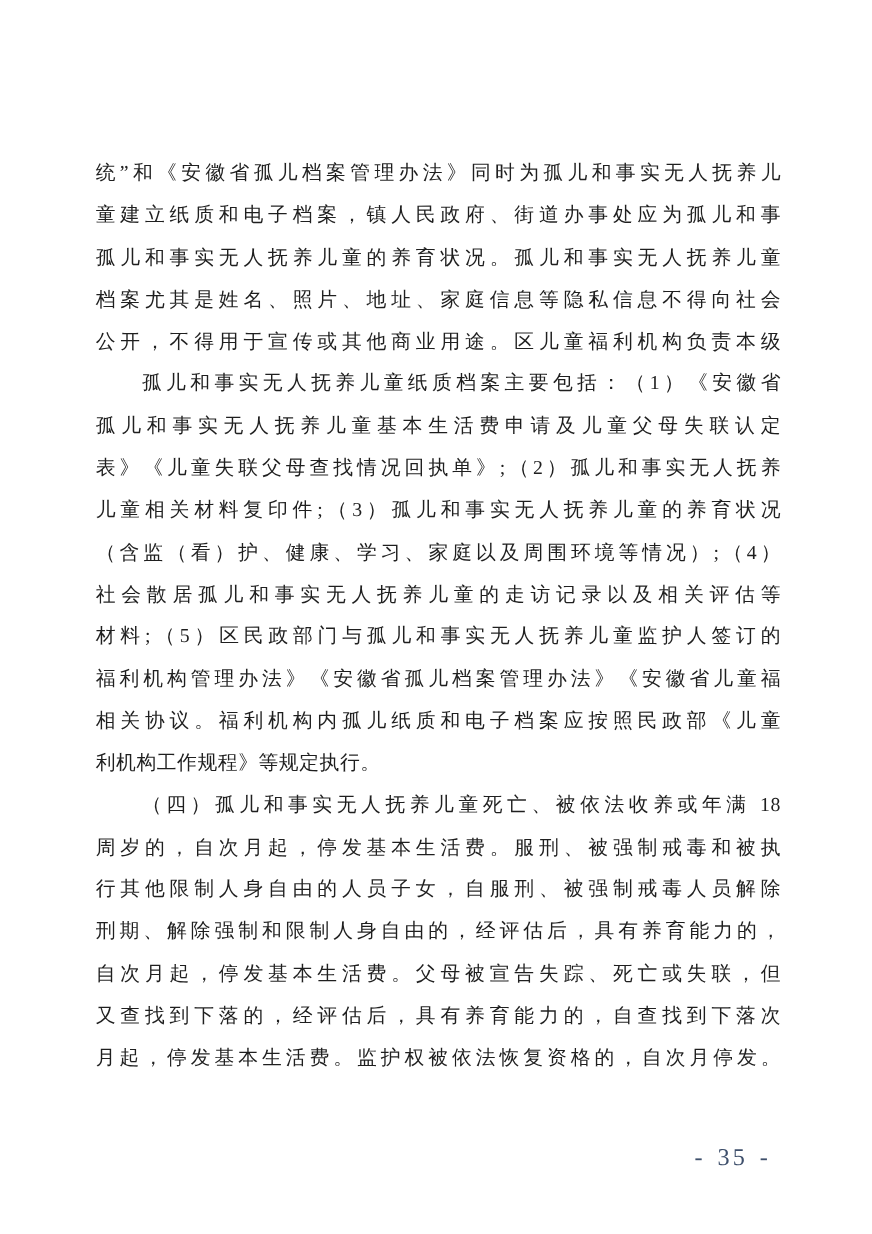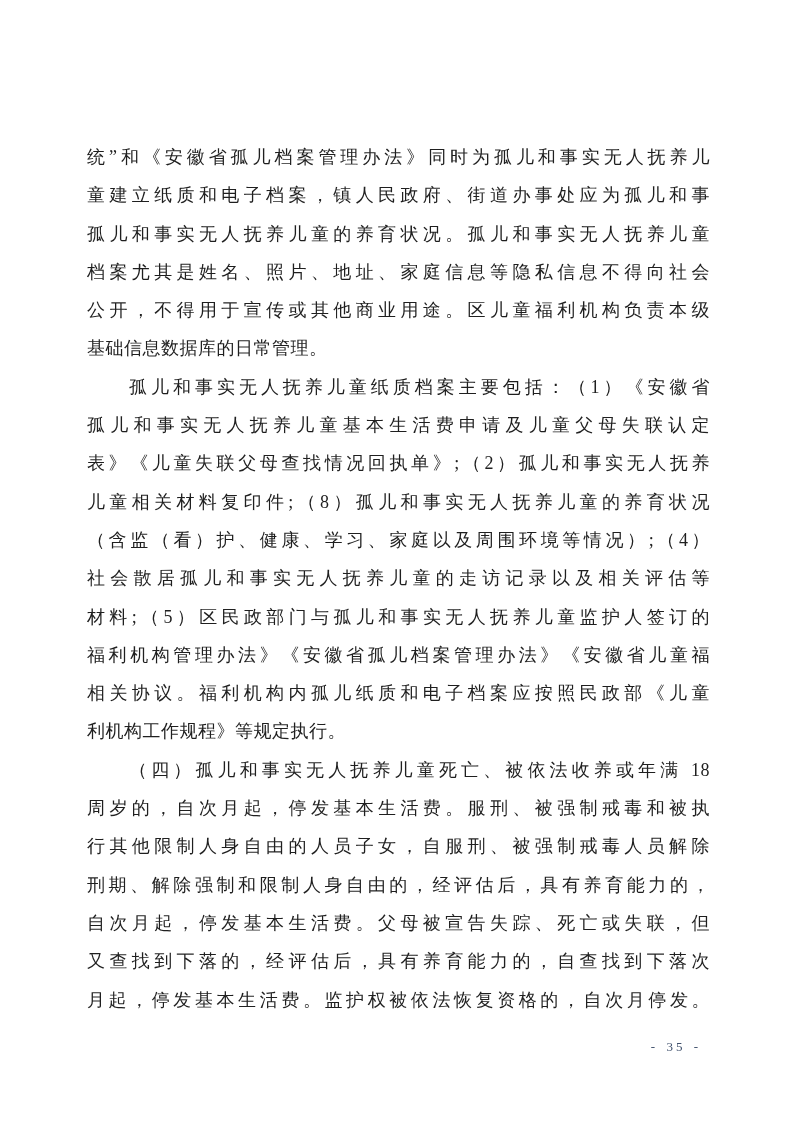--- a/index.html
+++ b/index.html
@@ -34,48 +34,47 @@
   }
   .line.indent { text-indent: 42px; }
   .line.para-end {
     text-align: left;
     text-align-last: left;
   }
   .page-number {
     position: absolute;
     top: 1039px;
     right: 92px;
-    font-size: 13px;
+    font-size: 22px;
     letter-spacing: 3px;
     word-spacing: 2px;
     color: var(--pagenum-color, #3e4f6b);
     font-family: "Liberation Serif", "DejaVu Serif", serif;
   }
 </style>
 </head>
 <body>
 
 <div class="page">
 
   <div class="document">
 
     <div class="paragraph">
       <div class="line">统”和《安徽省孤儿档案管理办法》同时为孤儿和事实无人抚养儿</div>
       <div class="line">童建立纸质和电子档案，镇人民政府、街道办事处应为孤儿和事</div>
       <div class="line">孤儿和事实无人抚养儿童的养育状况。孤儿和事实无人抚养儿童</div>
       <div class="line">档案尤其是姓名、照片、地址、家庭信息等隐私信息不得向社会</div>
       <div class="line">公开，不得用于宣传或其他商业用途。区儿童福利机构负责本级</div>
-      <div class="line para-end">基础信息数据库的日常管理。</div>
     </div>
 
     <div class="paragraph">
       <div class="line indent">孤儿和事实无人抚养儿童纸质档案主要包括：（1）《安徽省</div>
       <div class="line">孤儿和事实无人抚养儿童基本生活费申请及儿童父母失联认定</div>
       <div class="line">表》《儿童失联父母查找情况回执单》;（2）孤儿和事实无人抚养</div>
-      <div class="line">儿童相关材料复印件;（8）孤儿和事实无人抚养儿童的养育状况</div>
+      <div class="line">儿童相关材料复印件;（3）孤儿和事实无人抚养儿童的养育状况</div>
       <div class="line">（含监（看）护、健康、学习、家庭以及周围环境等情况）;（4）</div>
       <div class="line">社会散居孤儿和事实无人抚养儿童的走访记录以及相关评估等</div>
       <div class="line">材料;（5）区民政部门与孤儿和事实无人抚养儿童监护人签订的</div>
       <div class="line">福利机构管理办法》《安徽省孤儿档案管理办法》《安徽省儿童福</div>
       <div class="line">相关协议。福利机构内孤儿纸质和电子档案应按照民政部《儿童</div>
       <div class="line para-end">利机构工作规程》等规定执行。</div>
     </div>
 
     <div class="paragraph">
       <div class="line indent">（四）孤儿和事实无人抚养儿童死亡、被依法收养或年满 18</div>

